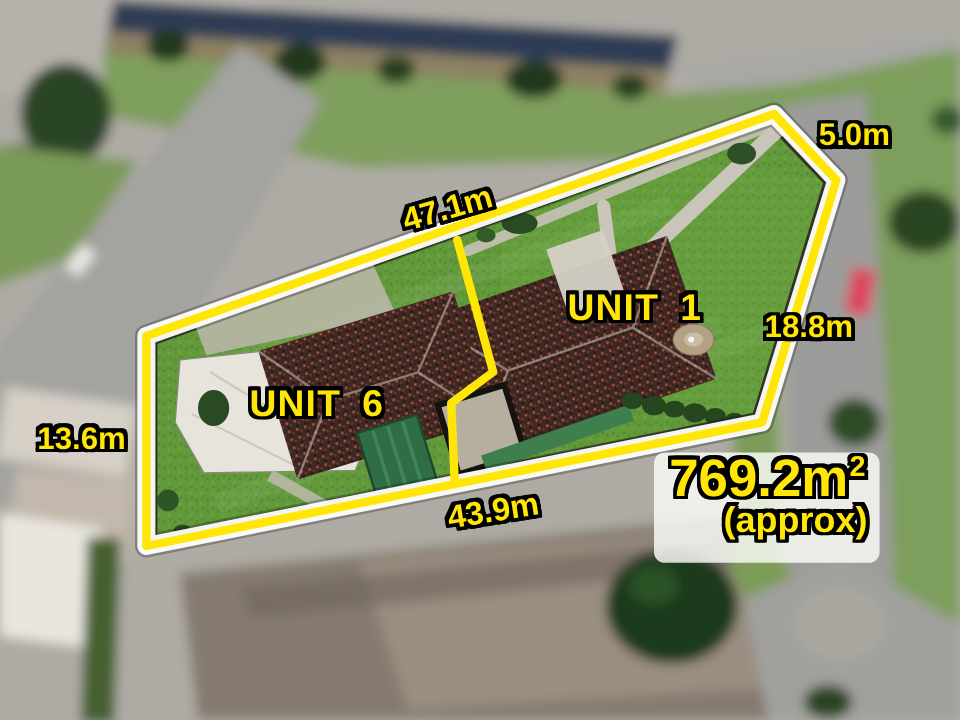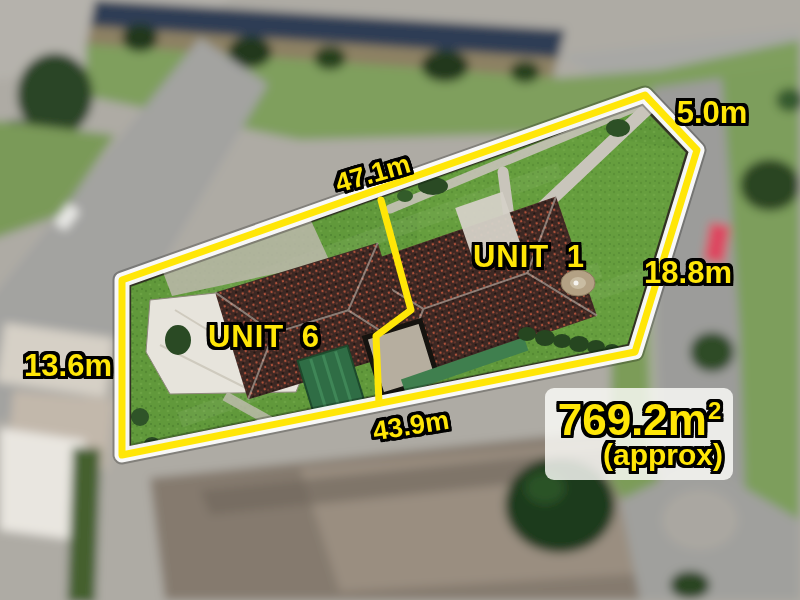--- a/index.html
+++ b/index.html
@@ -5,25 +5,25 @@
   html,body{margin:0;padding:0;background:#888;}
   .stage{position:relative;width:800px;height:600px;overflow:hidden;background:#aeaba4;
          font-family:"Liberation Sans",sans-serif;}
   .stage svg{position:absolute;left:0;top:0;}
   .anno{position:absolute;font-weight:bold;color:#ffe607;white-space:nowrap;line-height:1;
         text-shadow:
          -3px -3px 0 #000, 3px -3px 0 #000, -3px 3px 0 #000, 3px 3px 0 #000,
          -3px 0 0 #000, 3px 0 0 #000, 0 -3px 0 #000, 0 3px 0 #000,
          -2px -3px 0 #000, 2px -3px 0 #000, -3px -2px 0 #000, 3px -2px 0 #000,
          -2px 3px 0 #000, 2px 3px 0 #000, -3px 2px 0 #000, 3px 2px 0 #000;}
-  .meas{font-size:31px;}
+  .meas{font-size:26px;}
   .unit{font-size:31px;letter-spacing:1px;word-spacing:8px;}
-  .badge{position:absolute;left:545px;top:388px;width:188px;height:92px;
+  .badge{position:absolute;left:545px;top:377px;width:188px;height:92px;
          background:rgba(252,252,249,0.82);border-radius:9px;
-         display:flex;flex-direction:column;align-items:center;justify-content:center;}
+         display:flex;flex-direction:column;align-items:center;justify-content:flex-start;}
   .badge .line1{font-size:44px;}
   .badge .sup{font-size:24px;position:relative;top:-16px;left:1px;}
   .badge .line2{font-size:30px;margin-top:-2px;margin-left:48px;}
 </style>
 </head>
 <body>
 
 <div class="stage">
 
 <svg width="800" height="600" viewBox="0 0 800 600">
@@ -191,21 +191,21 @@
     <polygon points="122,280 645,95 697,150 635,352 122,455" stroke="#ffffff" stroke-width="15" opacity="0.95"></polygon>
     <polygon points="122,280 645,95 697,150 635,352 122,455" stroke="#ffe607" stroke-width="7"></polygon>
     <polyline points="381,200 411,310 376,336 379,403" stroke="#ffe607" stroke-width="7"></polyline>
   </g>
 </svg>
 
 <div class="anno meas" style="left:373px;top:174px;font-size:27px;transform:translate(-50%,-50%) rotate(-16deg);">47.1m</div>
 
 <div class="anno meas" style="left:712px;top:112px;transform:translate(-50%,-50%);">5.0m</div>
 
-<div class="anno meas" style="left:688px;top:272px;transform:translate(-50%,-50%);">18.8m</div>
+<div class="anno meas" style="left:674px;top:272px;transform:translate(-50%,-50%);">18.8m</div>
 
 <div class="anno meas" style="left:68px;top:365px;transform:translate(-50%,-50%);">13.6m</div>
 
 <div class="anno meas" style="left:411px;top:426px;font-size:27px;transform:translate(-50%,-50%) rotate(-9deg);">43.9m</div>
 
 <div class="anno unit" style="left:529px;top:256px;transform:translate(-50%,-50%);text-align:center;">UNIT 1</div>
 
 <div class="anno unit" style="left:264px;top:336px;transform:translate(-50%,-50%);">UNIT 6</div>
 
 <div class="badge">

